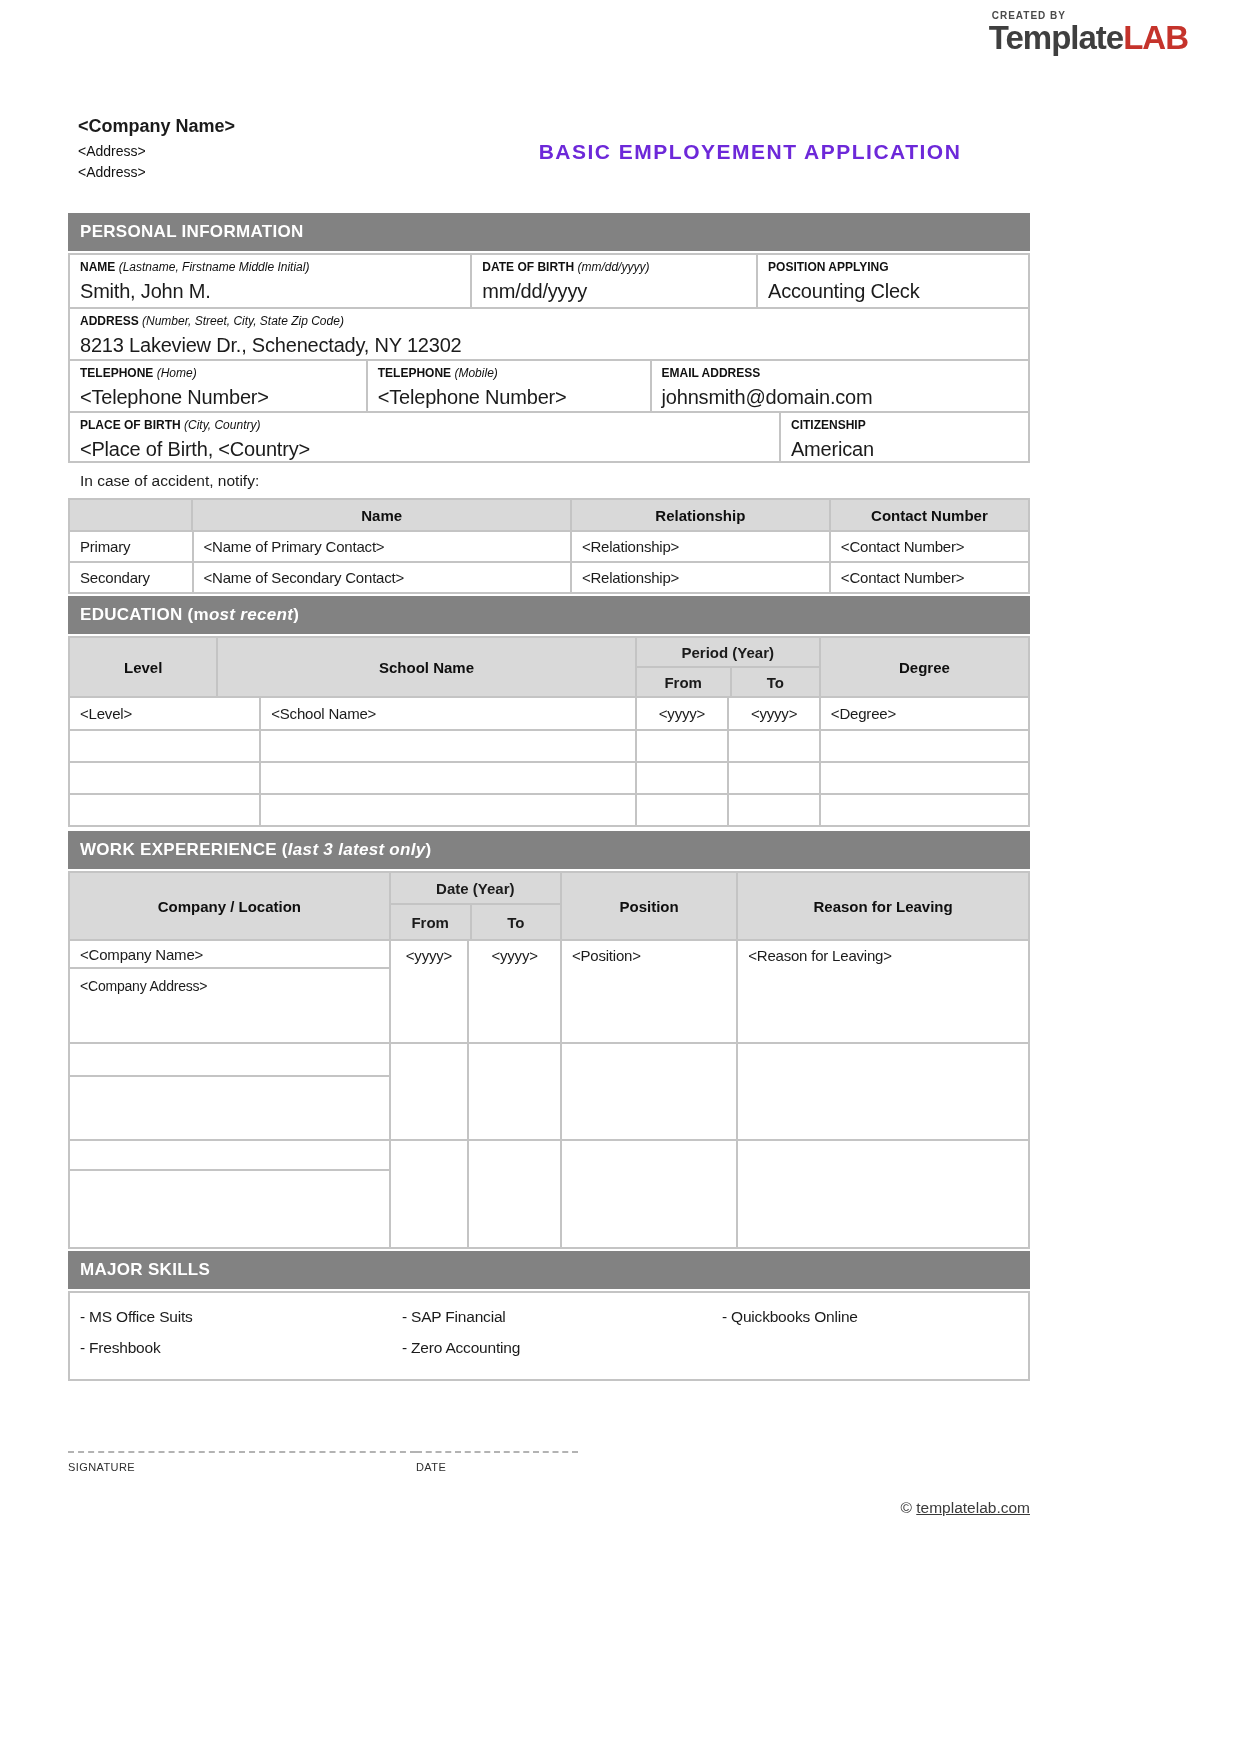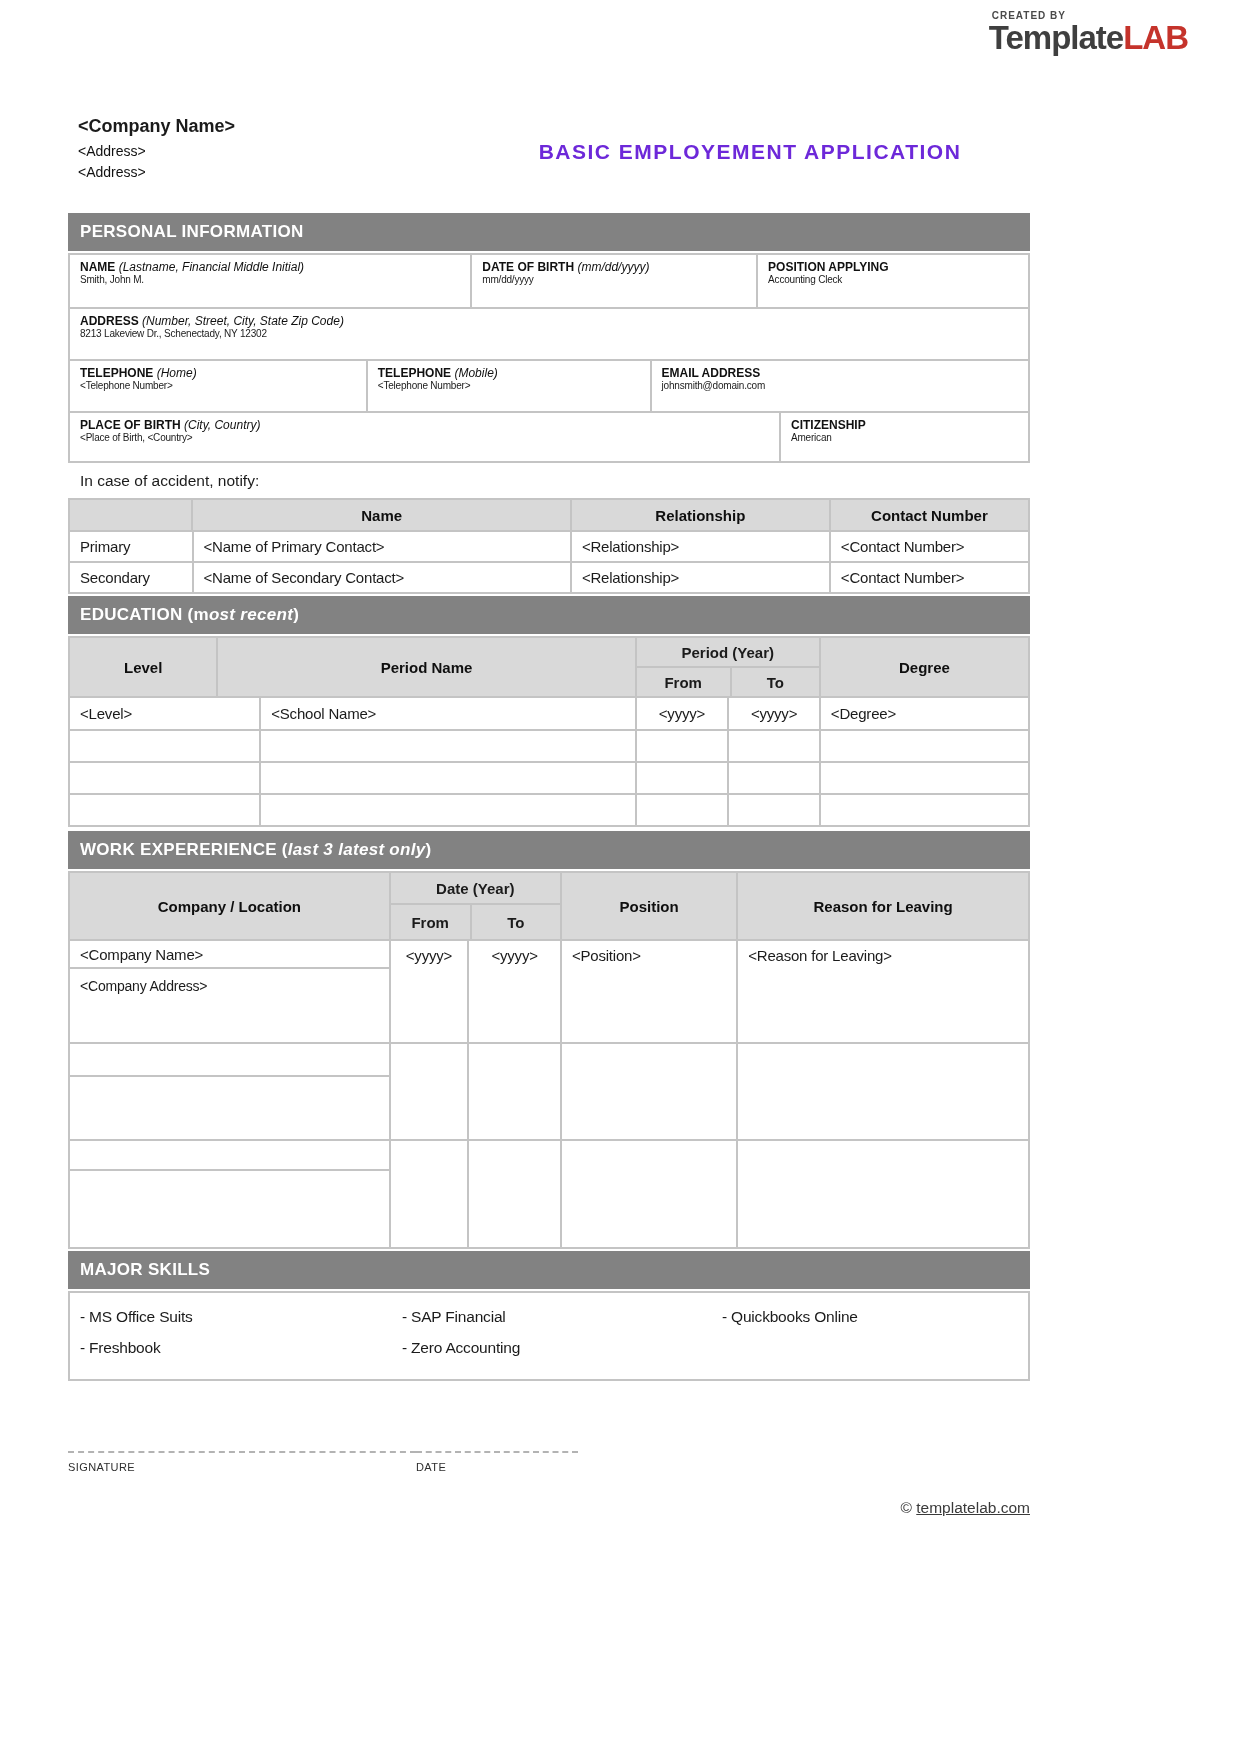--- a/index.html
+++ b/index.html
@@ -31,21 +31,21 @@
   .brow { display:flex; border-top:2px solid #c4c4c4; }
   .brow:first-child { border-top:none; }
   .bcell { border-left:2px solid #c4c4c4; overflow:hidden; }
   .bcell:first-child { border-left:none; }
 
   
   .fcell { padding:5px 10px 4px 10px; }
   .flabel { font-size:12px; color:#111; white-space:nowrap; }
   .flabel b { font-weight:bold; }
   .flabel i { font-style:italic; font-weight:normal; }
-  .fvalue { font-size:10px; letter-spacing:-.2px; }
+  .fvalue { font-size:20px; margin-top:6px; letter-spacing:-.2px; }
   .prow { height:52px; }
   .prow4 { height:50px; }
 
   .notify-intro { font-size:15.5px; margin:9px 0 8px 12px; }
 
   
   .hcell { background:#d9d9d9; display:flex; align-items:center; justify-content:center;
            font-weight:bold; font-size:15px; color:#0f0f0f; }
   .vcell { display:flex; align-items:center; padding-left:10px; font-size:15px; letter-spacing:-.2px; }
   .ccell { display:flex; align-items:center; justify-content:center; font-size:15px; letter-spacing:-.2px; }
@@ -106,21 +106,21 @@
 
   <div class="content">
 
     <div class="section-bar">
       <span>PERSONAL INFORMATION</span>
     </div>
 
     <div class="btable">
       <div class="brow prow">
         <div class="bcell fcell" style="width:402px">
-          <div class="flabel"><b>NAME</b> <i>(Lastname, Financial Middle Initial)</i></div>
+          <div class="flabel"><b>NAME</b> <i>(Lastname, Firstname Middle Initial)</i></div>
           <div class="fvalue">Smith, John M.</div>
         </div>
         <div class="bcell fcell" style="width:287px">
           <div class="flabel"><b>DATE OF BIRTH</b> <i>(mm/dd/yyyy)</i></div>
           <div class="fvalue">mm/dd/yyyy</div>
         </div>
         <div class="bcell fcell" style="width:273px">
           <div class="flabel"><b>POSITION APPLYING</b></div>
           <div class="fvalue">Accounting Cleck</div>
         </div>
@@ -180,21 +180,21 @@
       </div>
     </div>
 
     <div class="section-bar" style="margin-top:2px">
       <span><span>EDUCATION (m</span><span class="ital">ost recent</span><span>)</span></span>
     </div>
 
     <div class="btable">
       <div class="brow" style="height:58px">
         <div class="bcell hcell" style="width:147px">Level</div>
-        <div class="bcell hcell" style="width:420px">Period Name</div>
+        <div class="bcell hcell" style="width:420px">School Name</div>
         <div class="bcell split-col" style="width:185px">
           <div class="split-top" style="height:28px">Period (Year)</div>
           <div class="split-bottom">
             <div style="width:93px">From</div>
             <div style="flex:1">To</div>
           </div>
         </div>
         <div class="bcell hcell" style="width:210px">Degree</div>
       </div>
       <div class="brow edu-row">

